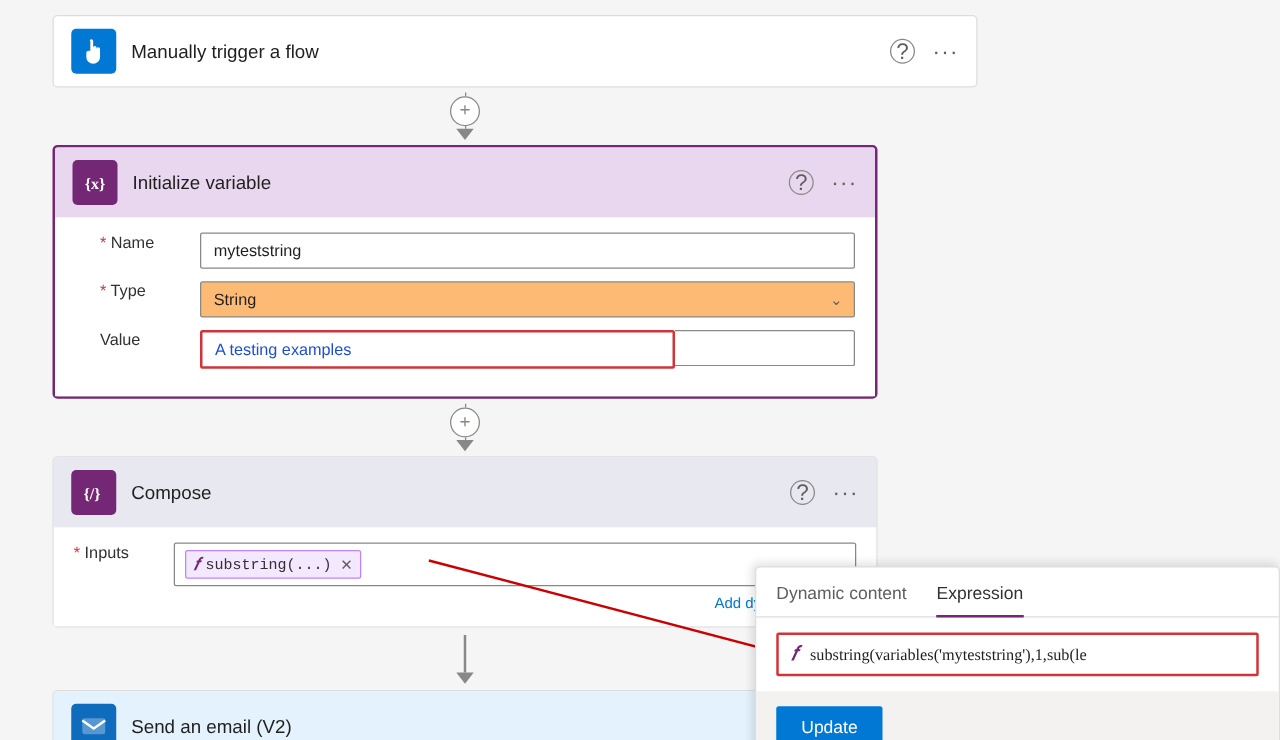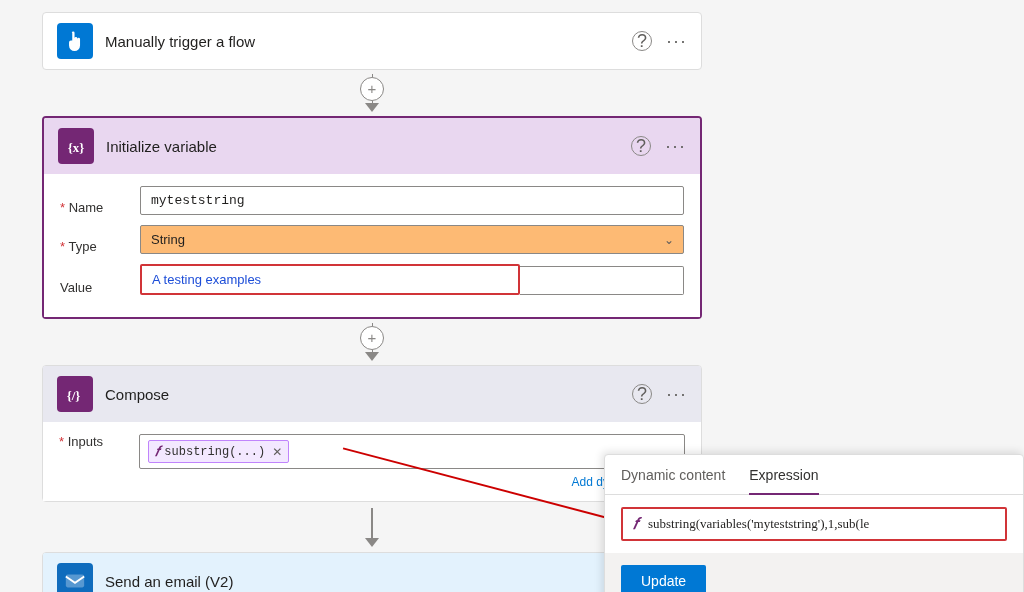--- a/index.html
+++ b/index.html
@@ -64,21 +64,21 @@
     }
 
     .node-actions span {
       font-size: 18px;
       color: #605e5c;
       cursor: pointer;
     }
 
     
     .trigger-node {
-      width: 660px;
+      width: 740px;
       margin-left: 30px;
     }
 
     
     .init-node {
       width: 660px;
       margin-left: 30px;
       border: 2px solid #742774;
       border-radius: 4px;
     }
@@ -88,23 +88,24 @@
       border-radius: 2px 2px 0 0;
     }
 
     .node-body {
       padding: 12px 16px;
       background: #fff;
     }
 
     .field-row {
       display: flex;
-      align-items: flex-end;
+      align-items: flex-start;
       margin-bottom: 10px;
       gap: 0;
+      margin-left: 20px;
     }
 
     .field-label {
       font-size: 13px;
       color: #323130;
       width: 80px;
       flex-shrink: 0;
     }
 
     .field-label.required::before {
@@ -113,21 +114,20 @@
     }
 
     .field-input {
       flex: 1;
       border: 1px solid #8a8886;
       border-radius: 2px;
       padding: 6px 10px;
       font-size: 13px;
       color: #201f1e;
       outline: none;
-      font-family: Liberation Mono, monospace;
     }
 
     .field-select-wrapper {
       flex: 1;
       position: relative;
     }
 
     .field-select {
       width: 100%;
       border: 1px solid #8a8886;

